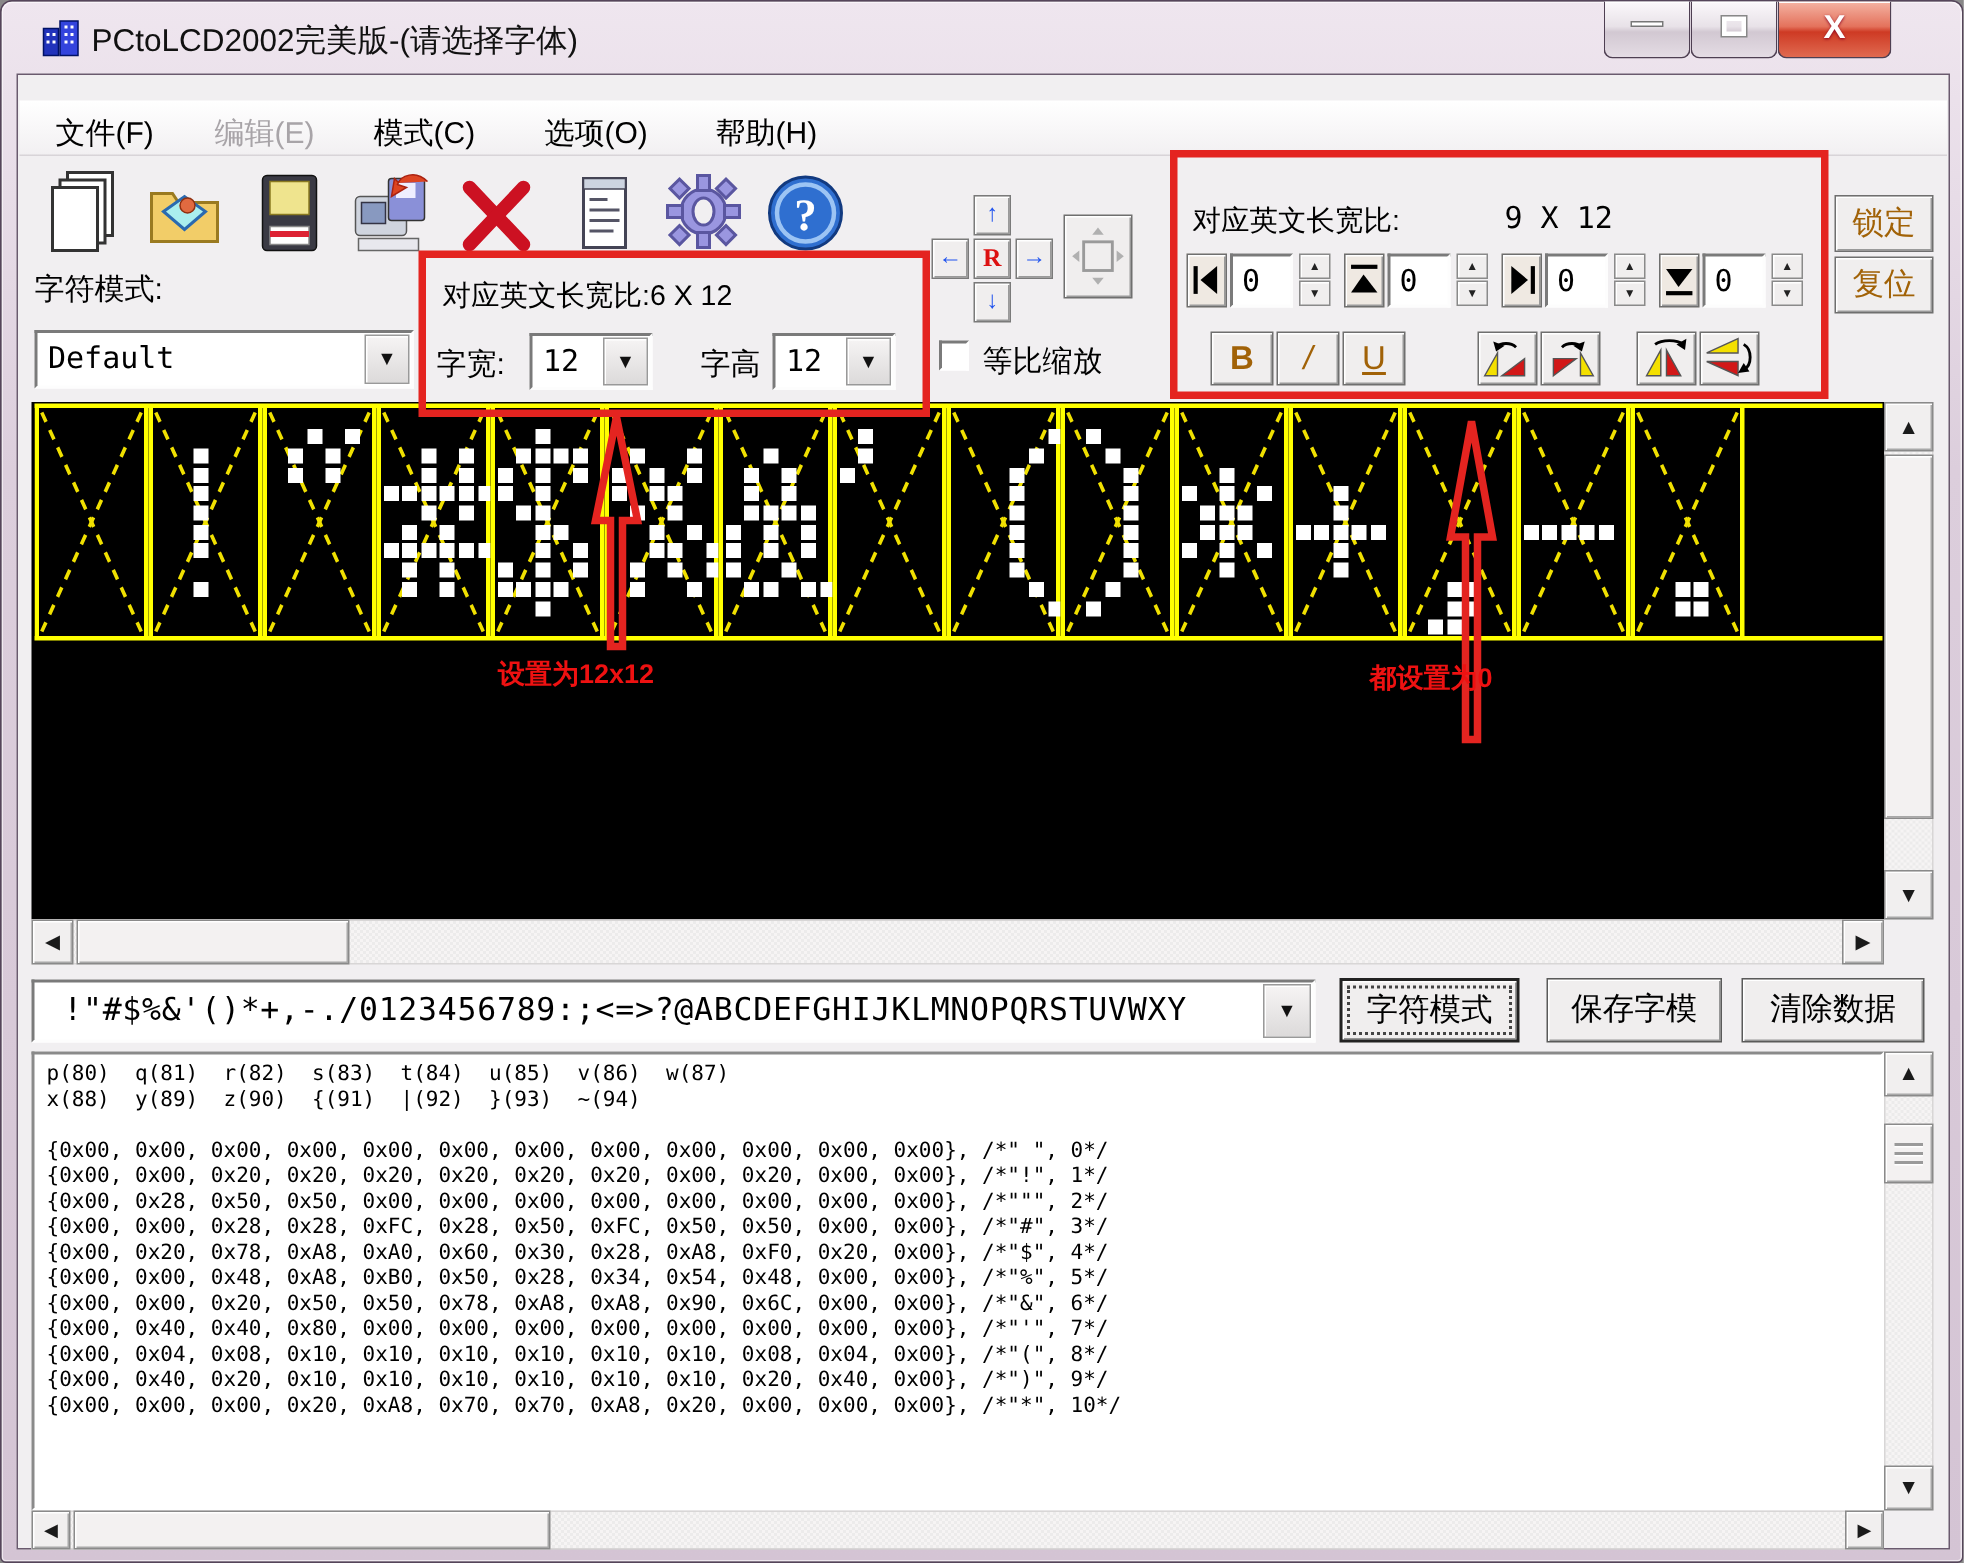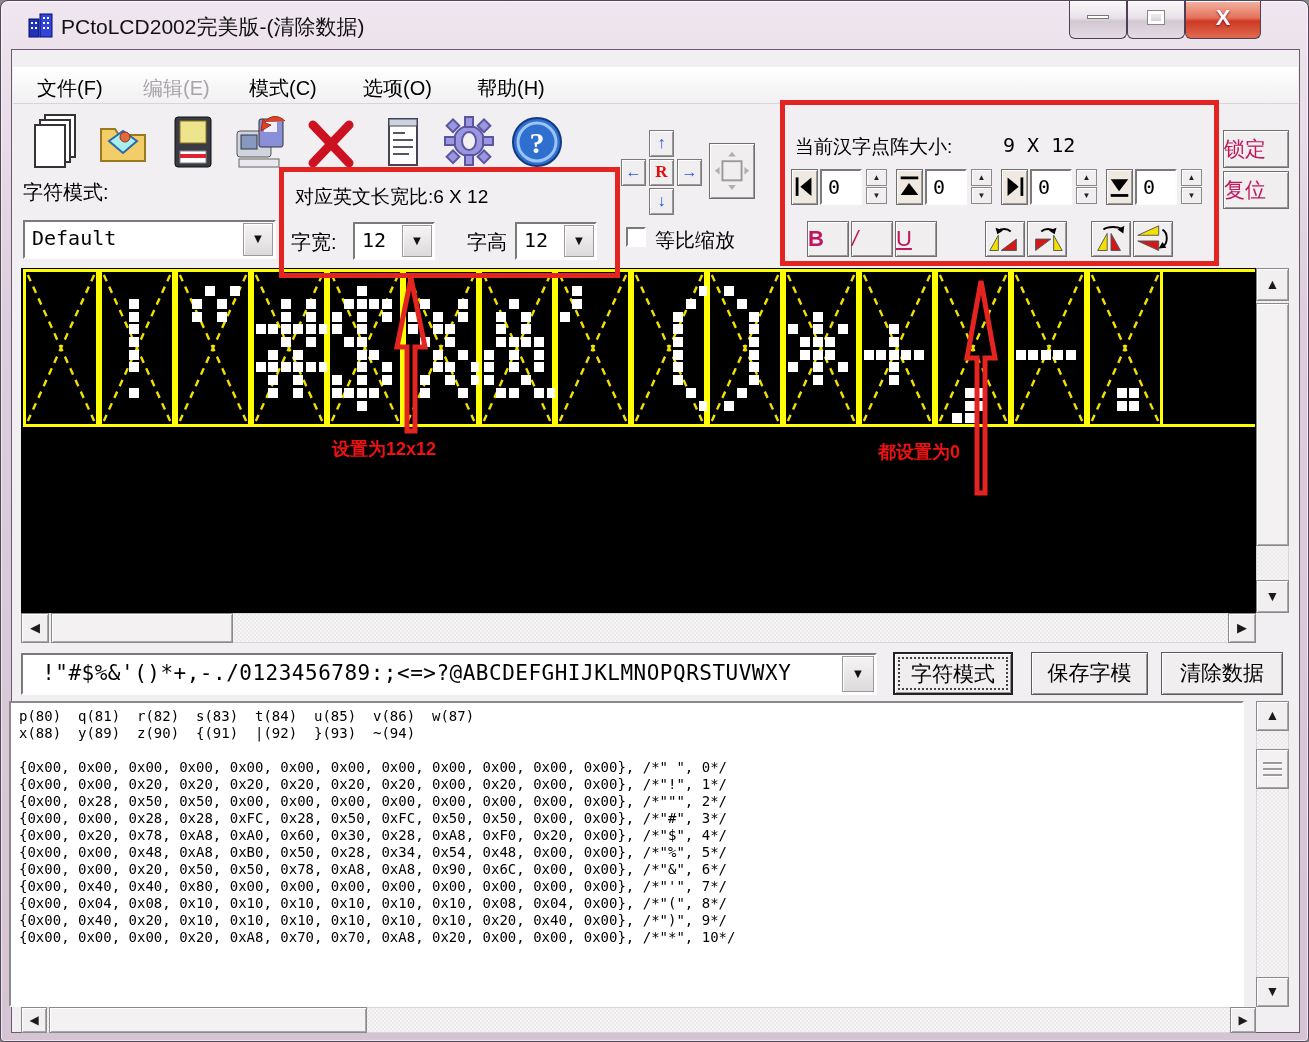--- a/index.html
+++ b/index.html
@@ -36,21 +36,21 @@
 
   .label-cn { position:absolute; font-size:20px; color:#000; white-space:nowrap; }
 
   .combo { position:absolute; background:#fff; border:2px solid; border-color:#7a7a7a #fdfdfd #fdfdfd #7a7a7a; }
   .combo .cval { position:absolute; left:7px; top:4px; font-size:20px; font-family:"DejaVu Sans Mono", monospace; color:#000; white-space:pre; }
   .ddbtn { position:absolute; right:1px; top:1px; bottom:1px; width:30px;
     background:linear-gradient(180deg,#f6f4f4,#dcdada); border:1px solid #999; box-shadow:inset 1px 1px 0 #fff;
     color:#111; text-align:center; font-size:13px; line-height:30px; }
 
   .btn3d { position:absolute; background:#f0eeee; border:1px solid #6f6f6f;
-    box-shadow:inset 1px 1px 0 #ffffff, inset -1px -1px 0 #9a9a9a; color:#be185d; }
+    box-shadow:inset 1px 1px 0 #ffffff, inset -1px -1px 0 #9a9a9a; text-align:center; color:#a16207; }
 
   fieldset.grp { position:absolute; border:1px solid #b8b4b8; box-shadow:inset 1px 1px 0 #fff; background:transparent; }
   fieldset.grp legend { font-size:19px; padding:0 4px; margin-left:4px; color:#000; }
 
   .checkbox { position:absolute; width:20px; height:20px; background:#fff; border:2px solid; border-color:#7a7a7a #fff #fff #7a7a7a; }
 
   
   .preview { position:absolute; left:20px; top:267px; width:1235px; height:345px; background:#000; overflow:hidden; }
   .cells-row { position:absolute; left:2px; top:1px; display:flex; border-top:3px solid #ffff00; border-bottom:3px solid #ffff00; width:1232px; overflow:hidden; }
   .cell { position:relative; width:76px; height:152px; border-left:3px solid #ffff00; border-right:3px solid #ffff00; background:#000; flex:0 0 auto; }
@@ -74,21 +74,21 @@
 
   
   .charset { position:absolute; left:20px; top:652px; width:856px; height:42px; background:#fff;
     border:2px solid; border-color:#7a7a7a #fdfdfd #fdfdfd #7a7a7a; }
   .charset .ctext { position:absolute; left:6px; top:6px; font-family:"DejaVu Sans Mono", monospace; font-size:21px; letter-spacing:0.5px; color:#000; white-space:pre; }
 
   .cmdbtn { position:absolute; top:651px; height:43px; background:#f0eeee; border:1px solid #5a5a5a;
     box-shadow:inset 1px 1px 0 #fff, inset -1px -1px 0 #979797; font-size:21px; color:#000; text-align:center; line-height:40px; }
   .cmdbtn.default { border:2px solid #222; outline:2px dotted #444; outline-offset:-7px; }
 
-  .output { position:absolute; left:8px; top:700px; width:1235px; height:306px; background:#fff;
+  .output { position:absolute; left:20px; top:700px; width:1235px; height:306px; background:#fff;
     border:2px solid; border-color:#8a8a8a #ffffff #ffffff #8a8a8a; overflow:hidden; }
   .output pre { position:absolute; left:8px; top:5px; font-family:"DejaVu Sans Mono", monospace; font-size:14px; line-height:17px; color:#000; }
 
   .spin-group { position:absolute; top:168px; height:36px; }
   .spin-icon { position:absolute; left:0; top:0; width:27px; height:36px; background:#efe9e2; border:1px solid #6f6f6f;
     box-shadow:inset 1px 1px 0 #fff, inset -1px -1px 0 #9a9a9a; }
   .spin-field { position:absolute; left:29px; top:0; width:42px; height:36px; background:#fff; border:2px solid; border-color:#7a7a7a #fdfdfd #fdfdfd #7a7a7a; font-size:20px; font-family:"DejaVu Sans Mono",monospace; padding:4px 0 0 6px; }
   .spin-ud { position:absolute; left:75px; top:0; width:21px; height:36px; }
   .spin-ud .half { position:absolute; left:0; width:21px; height:17px; background:#f0eeee; border:1px solid #8a8a8a;
     box-shadow:inset 1px 1px 0 #fff; font-size:8px; line-height:15px; text-align:center; color:#222; }
@@ -112,21 +112,21 @@
           <rect x="8" y="11" width="2" height="2" fill="#fff"></rect>
       <rect x="4" y="16" width="2" height="2" fill="#fff"></rect>
           <rect x="8" y="16" width="2" height="2" fill="#fff"></rect>
       <rect x="16" y="6" width="2" height="2" fill="#fff"></rect>
           <rect x="20" y="6" width="2" height="2" fill="#fff"></rect>
       <rect x="16" y="11" width="2" height="2" fill="#fff"></rect>
           <rect x="20" y="11" width="2" height="2" fill="#fff"></rect>
       <rect x="16" y="16" width="2" height="2" fill="#fff"></rect>
           <rect x="20" y="16" width="2" height="2" fill="#fff"></rect>
     </svg>
-    <div class="title-text">PCtoLCD2002完美版-(清除数据)</div>
+    <div class="title-text">PCtoLCD2002完美版-(请选择字体)</div>
     <div class="winbtn btn-min"><span class="minbar"></span></div>
     <div class="winbtn btn-max"><span class="maxbox"></span></div>
     <div class="winbtn close btn-close"><span class="closex">X</span></div>
   </div>
 
   <div class="client"></div>
 
   <div class="menubar"></div>
   <span class="mi" style="left:30px;top:72px">文件(F)</span>
   <span class="mi disabled" style="left:136px;top:72px">编辑(E)</span>
@@ -235,21 +235,21 @@
       <path d="M23 8 l4 5 h-8 Z" fill="#b0b0b0"></path>
           <path d="M23 48 l4 -5 h-8 Z" fill="#b0b0b0"></path>
       <path d="M5 28 l5 -4 v8 Z" fill="#b0b0b0"></path>
           <path d="M41 28 l-5 -4 v8 Z" fill="#b0b0b0"></path>
     </svg>
   </div>
 
   <div class="checkbox" style="left:625px;top:226px"></div>
   <div class="label-cn" style="left:654px;top:226px">等比缩放</div>
 
-  <div class="label-cn" style="left:794px;top:133px;font-size:19px">当前汉字点阵大小:</div>
+  <div class="label-cn" style="left:794px;top:133px;font-size:19px">对应英文长宽比:</div>
   <div class="label-cn" style="left:1002px;top:132px;font-family:'DejaVu Sans Mono',monospace">9 X 12</div>
 
   <div class="spin-group" style="left:790px">
     <div class="spin-icon">
       <svg viewBox="0 0 27 36">
             <rect x="4" y="8" width="3" height="20" fill="#000"></rect>
             <path d="M21 8 L9 18 L21 28 Z" fill="#000"></path>
           </svg>
     </div>
     <div class="spin-field">0</div>
@@ -597,21 +597,21 @@
   </div>
 
   <div class="redbox" style="left:278px;top:166px;width:341px;height:111px"></div>
   <div class="redbox" style="left:779px;top:99px;width:439px;height:166px"></div>
 
   <svg class="arrow-svg" style="left:0;top:0;width:1309px;height:1042px">
     <path d="M410 277 L424 346 L414 346 L414 430 L406 430 L406 346 L396 346 Z"></path>
     <path d="M980 280 L994 357 L984 357 L984 492 L976 492 L976 357 L966 357 Z"></path>
   </svg>
   <div class="annot" style="left:331px;top:436px">设置为12x12</div>
-  <div class="annot" style="left:877px;top:439px">都设置为0</div>
+  <div class="annot" style="left:912px;top:439px">都设置为0</div>
 
   <div class="sb-track" style="left:1255px;top:267px;width:33px;height:345px"></div>
   <div class="sb-btn" style="left:1255px;top:267px;width:33px;height:33px;font-size:14px;line-height:30px">▲</div>
   <div class="sb-thumb" style="left:1255px;top:302px;width:33px;height:243px"></div>
   <div class="sb-btn" style="left:1255px;top:579px;width:33px;height:33px;font-size:14px;line-height:30px">▼</div>
 
   <div class="sb-track" style="left:20px;top:612px;width:1235px;height:30px"></div>
   <div class="sb-btn" style="left:20px;top:612px;width:28px;height:30px;font-size:13px;line-height:28px">◀</div>
   <div class="sb-thumb" style="left:50px;top:612px;width:182px;height:30px"></div>
   <div class="sb-btn" style="left:1227px;top:612px;width:28px;height:30px;font-size:13px;line-height:28px">▶</div>

